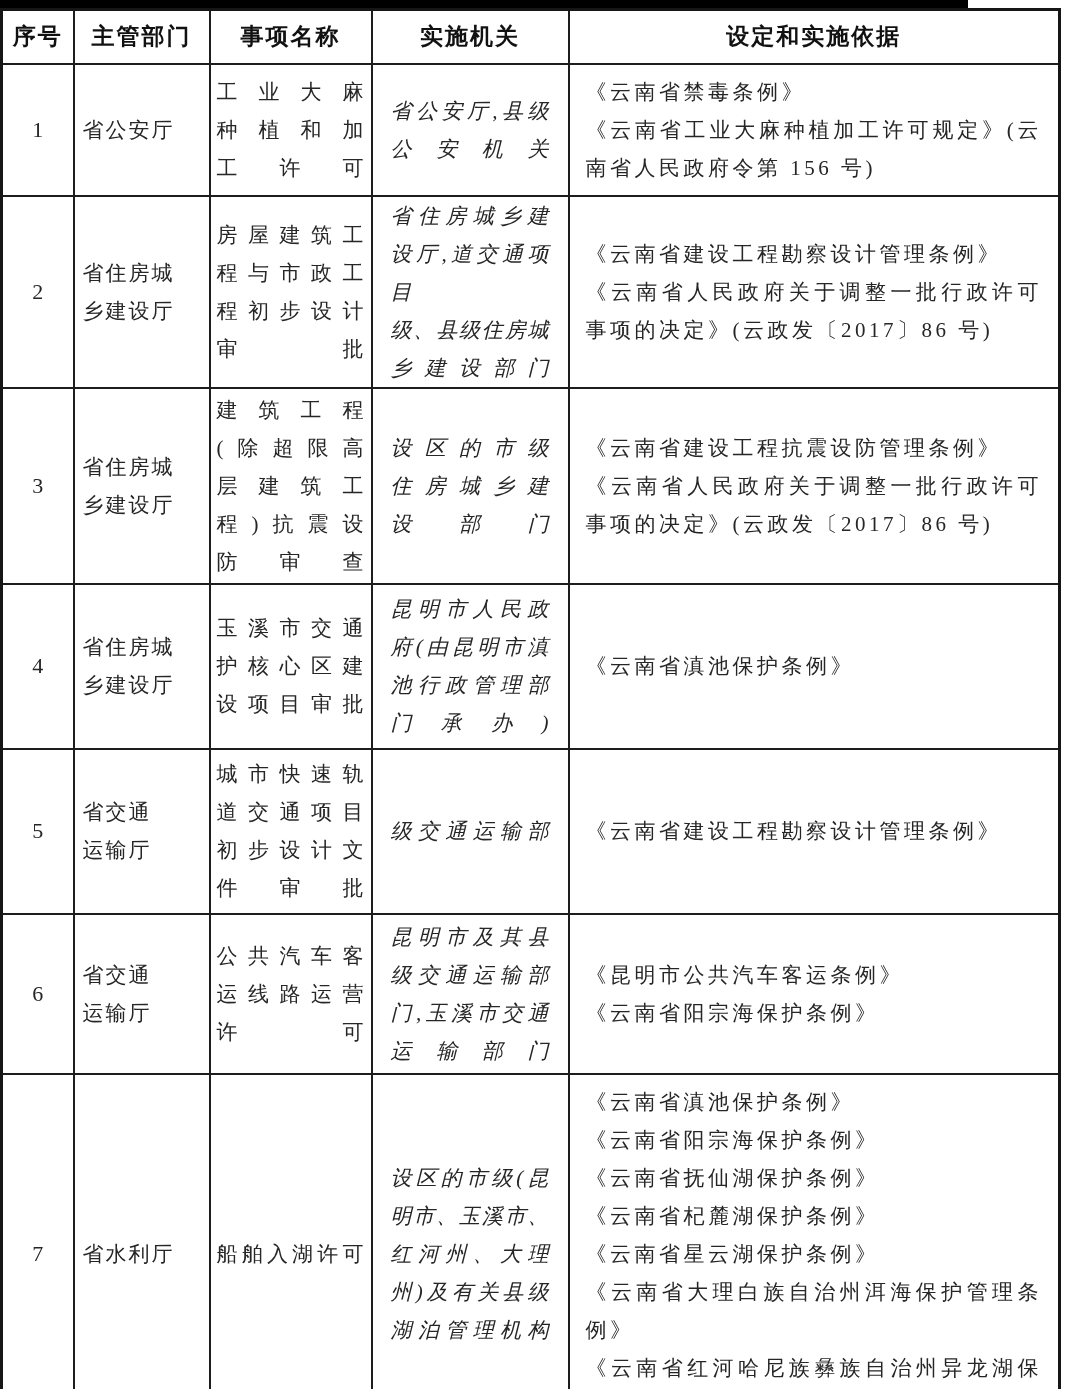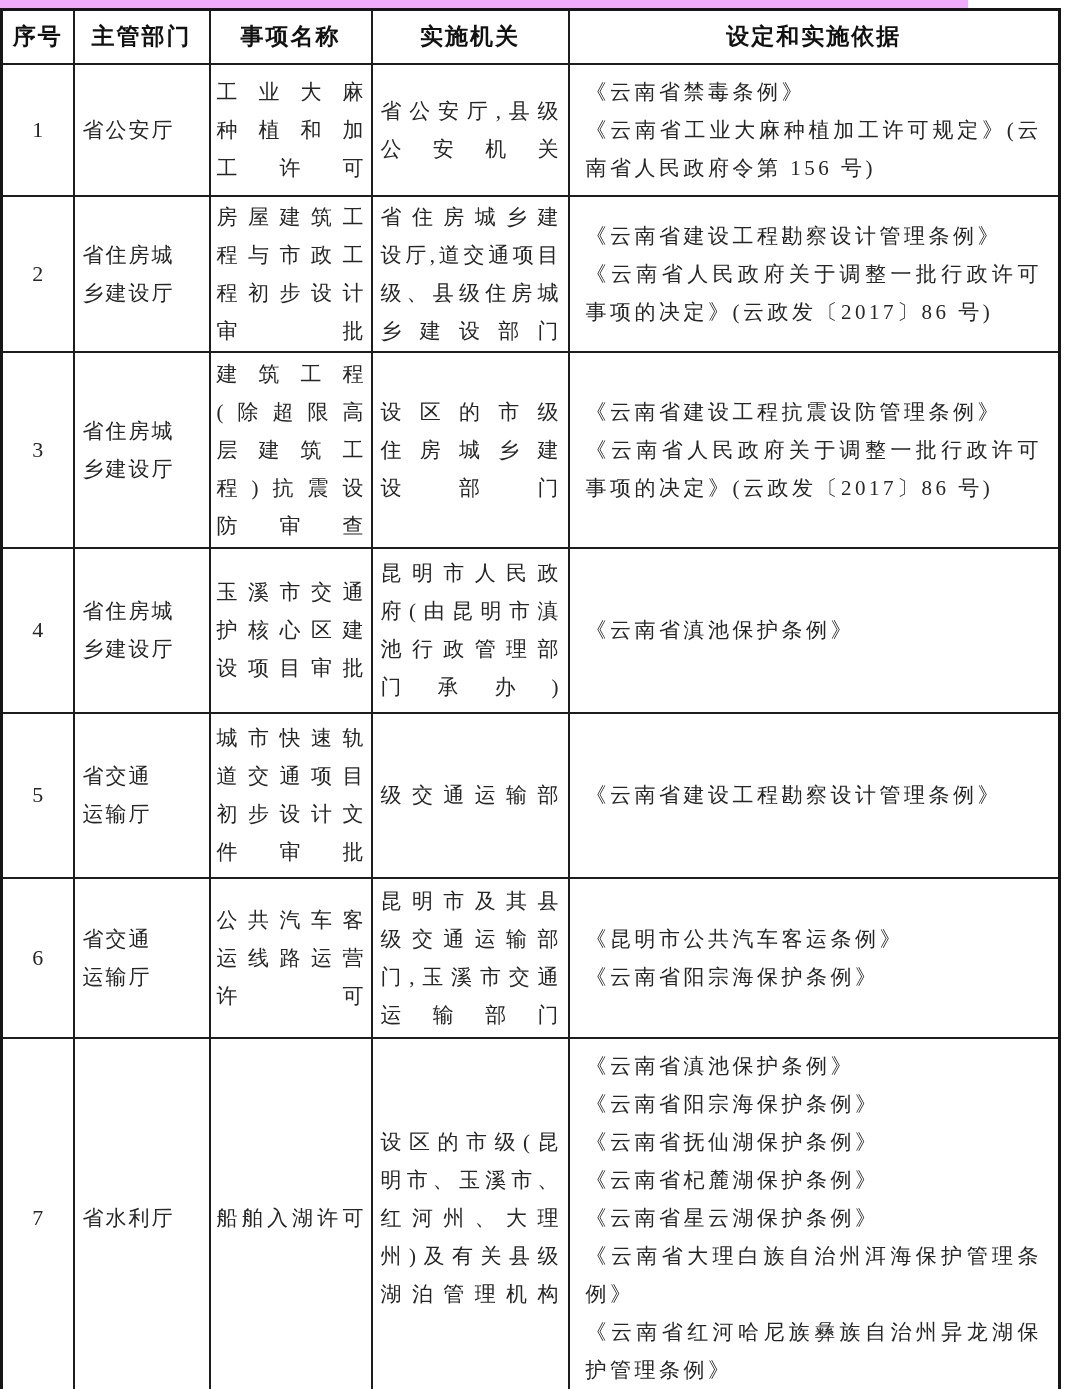--- a/index.html
+++ b/index.html
@@ -6,21 +6,21 @@
     margin: 0;
     padding: 0;
     background: #ffffff;
     width: 1080px;
     height: 1389px;
     overflow: hidden;
   }
   .page {
     width: 968px;
     height: 1389px;
-    background: #f0abfc;
+    background: #000000;
     box-sizing: border-box;
     padding-top: 8px;
   }
   table.gov-table {
     border-collapse: collapse;
     table-layout: fixed;
     width: 1058px;
     margin: 0 auto;
     background: #ffffff;
     border: 3px solid #161616;
@@ -64,21 +64,22 @@
   td.c-item {
     text-align: justify;
     text-align-last: justify;
     letter-spacing: 1px;
     padding: 0 6px;
   }
   td.c-agency {
     text-align: justify;
     text-align-last: justify;
     letter-spacing: 1px;
-    padding: 0 8px;
+    padding: 0 18px;
+    font-style: italic;
   }
   td.c-basis {
     text-align: justify;
     letter-spacing: 3.5px;
     padding: 8px 16px;
   }
   tr.r-head   { height: 54px; }
   tr.r-1 { height: 129px; }
   tr.r-2 { height: 156px; }
   tr.r-3 { height: 196px; }

